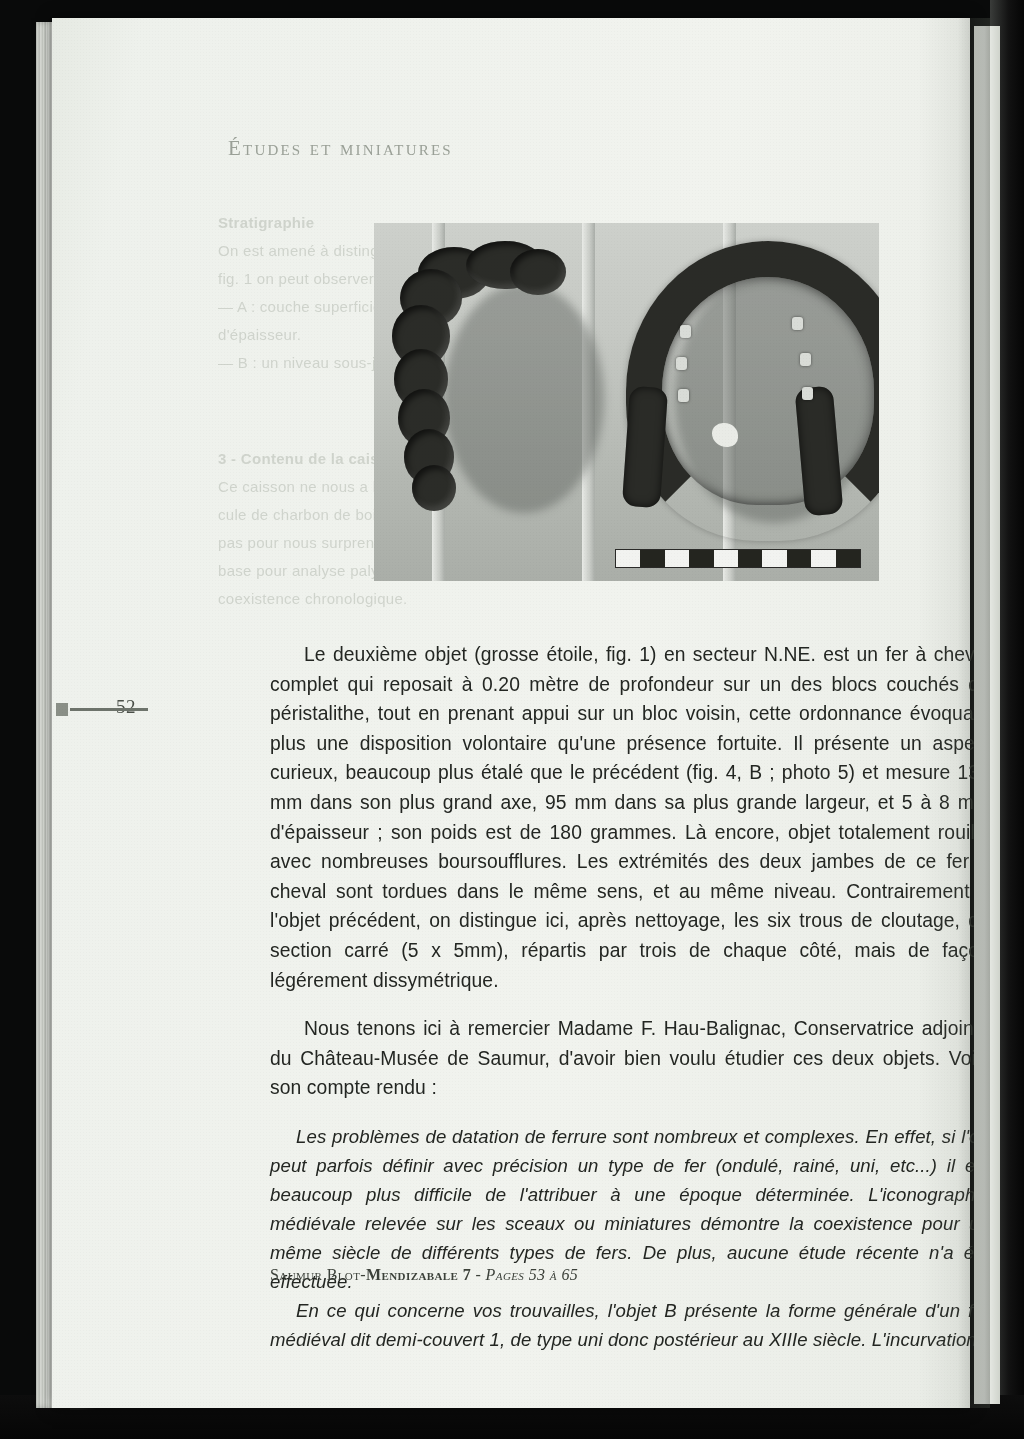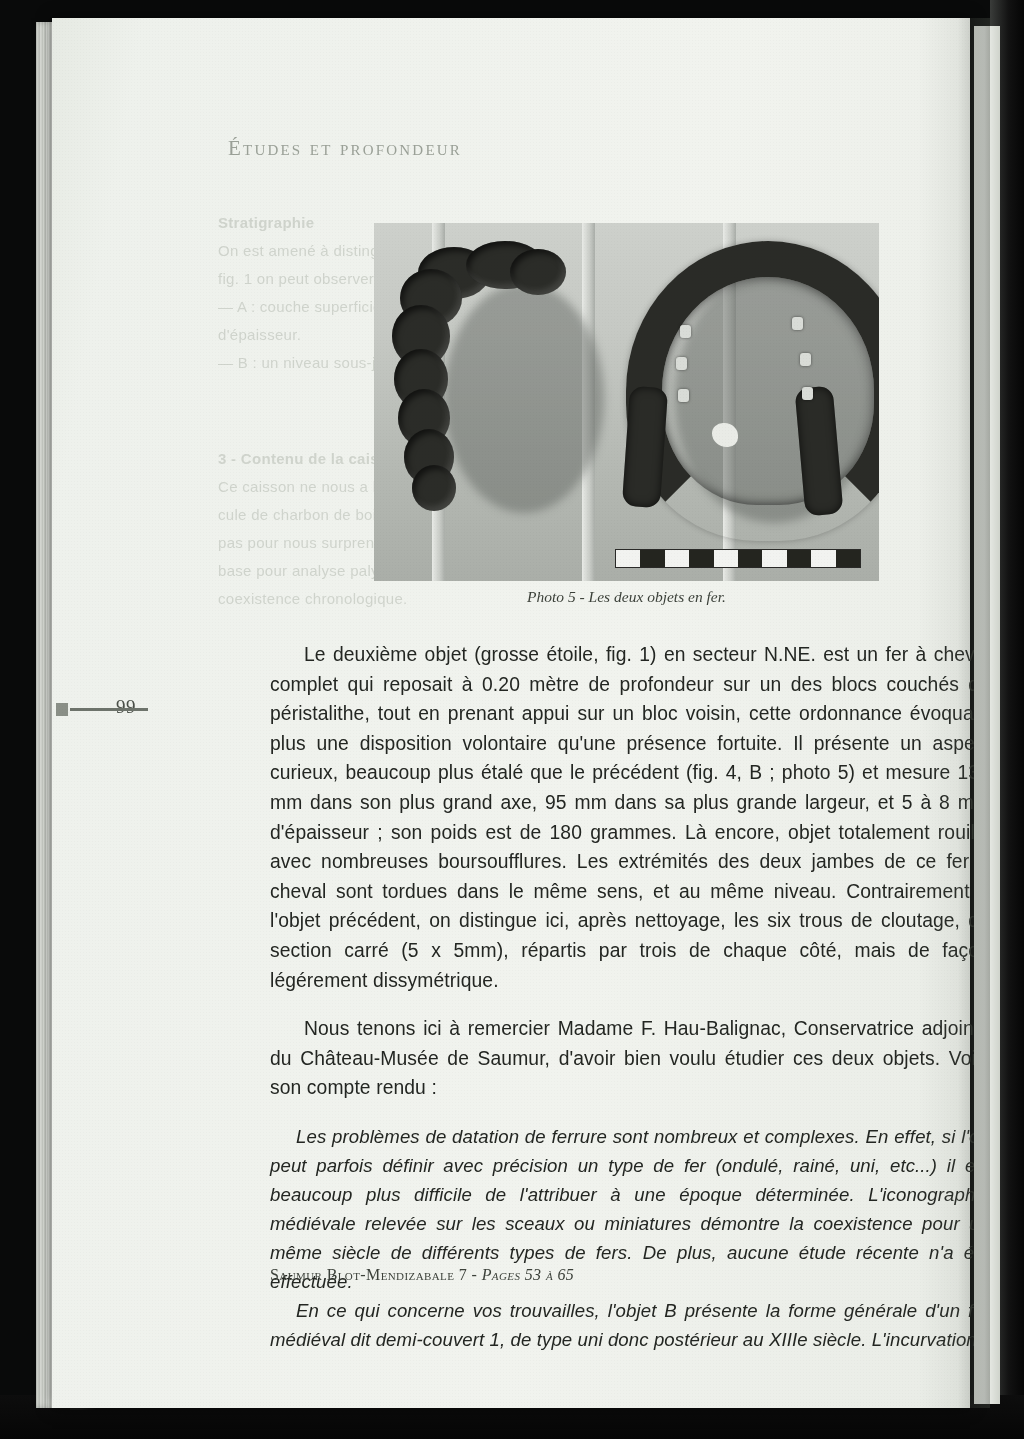--- a/index.html
+++ b/index.html
@@ -244,21 +244,21 @@
 
   .footer-line {
     position: absolute;
     left: 218px; top: 1248px;
     font-family: "Liberation Serif", serif;
     font-size: 16px;
     color: #3c413a;
     letter-spacing: .4px;
   }
   .footer-line .sc { font-variant: small-caps; }
-  .footer-line .b { font-weight: normal; font-variant: small-caps; }
+  .footer-line .b { font-weight: bold; font-variant: small-caps; }
   .footer-line .it { font-style: italic; font-variant: small-caps; }
 
   
   .grain{
     position:absolute; inset:0;
     pointer-events:none;
     background-image:
       radial-gradient(rgba(0,0,0,.035) 1px, rgba(0,0,0,0) 1px);
     background-size: 3px 3px;
     mix-blend-mode: multiply;
@@ -284,25 +284,25 @@
     <div class="showthrough" style="left:166px; top:280px;">—  A  : couche superficielle d'humus de couleur gris foncé, de 0.10 mètre</div>
     <div class="showthrough" style="left:166px; top:308px;">d'épaisseur.</div>
     <div class="showthrough" style="left:166px; top:336px;">—  B  : un niveau sous-jacent de terre brune...</div>
     <div class="showthrough" style="left:166px; top:432px; font-weight:bold;">3 - Contenu de la caisse</div>
     <div class="showthrough" style="left:166px; top:460px;">Ce caisson ne nous a livré ni ossements ni charbons de bois, aucune parti-</div>
     <div class="showthrough" style="left:166px; top:488px;">cule de charbon de bois n'a été retrouvée dans ce sédiment, ce qui n'est</div>
     <div class="showthrough" style="left:166px; top:516px;">pas pour nous surprendre... Un prélèvement a néanmoins été effectué, à la</div>
     <div class="showthrough" style="left:166px; top:544px;">base pour analyse palynologique... ce remplissage colluvial suggère une</div>
     <div class="showthrough" style="left:166px; top:572px;">coexistence chronologique.</div>
 
-    <div class="running-head">Études et profondeur</div>
+    <div class="running-head">Études et miniatures</div>
 
     <div class="folio">
       <div class="folio-rule"></div>
-      <span>99</span>
+      <span>52</span>
     </div>
 
     <div class="photo-wrap">
       <div class="photo-bg"></div>
       <div class="rod r1"></div>
       <div class="rod r2"></div>
       <div class="rod r3"></div>
 
       <div class="shadow-blob" style="left:70px; top:60px; width:160px; height:230px;"></div>
       <div class="shadow-blob" style="left:300px; top:50px; width:200px; height:250px;"></div>
@@ -339,21 +339,20 @@
           <span></span>
           <span></span>
         <span></span>
           <span></span>
           <span></span>
           <span></span>
           <span></span>
       </div>
     </div>
 
-    <div class="photo-caption">Photo 5 - Les deux objets en fer.</div>
 
     <div class="body-col">
       <p class="indent">Le deuxième objet (grosse étoile, fig. 1) en secteur N.NE. est un fer à cheval complet qui reposait à 0.20 mètre de profondeur sur un des blocs couchés du péristalithe, tout en prenant appui sur un bloc voisin, cette ordonnance évoquant plus une disposition volontaire qu'une présence fortuite. Il présente un aspect curieux, beaucoup plus étalé que le précédent (fig. 4, B ; photo 5) et mesure 130 mm dans son plus grand axe, 95 mm dans sa plus grande largeur, et 5 à 8 mm d'épaisseur ; son poids est de 180 grammes. Là encore, objet totalement rouillé avec nombreuses boursoufflures. Les extrémités des deux jambes de ce fer à cheval sont tordues dans le même sens, et au même niveau. Contrairement à l'objet précédent, on distingue ici, après nettoyage, les six trous de cloutage, de section carré (5 x 5mm), répartis par trois de chaque côté, mais de façon légérement dissymétrique.</p>
       <p class="indent">Nous tenons ici à remercier Madame F. Hau-Balignac, Conservatrice adjointe du Château-Musée de Saumur, d'avoir bien voulu étudier ces deux objets. Voici son compte rendu :</p>
       <div class="quote">
         <p>Les problèmes de datation de ferrure sont nombreux et complexes. En effet, si l'on peut parfois définir avec précision un type de fer (ondulé, rainé, uni, etc...) il est beaucoup plus difficile de l'attribuer à une époque déterminée. L'iconographie médiévale relevée sur les sceaux ou miniatures démontre la coexistence pour un même siècle de différents types de fers. De plus, aucune étude récente n'a été effectuée.</p>
         <p>En ce qui concerne vos trouvailles, l'objet B présente la forme générale d'un fer médiéval dit demi-couvert 1, de type uni donc postérieur au XIIIe siècle. L'incurvation</p>
       </div>
     </div>
 

